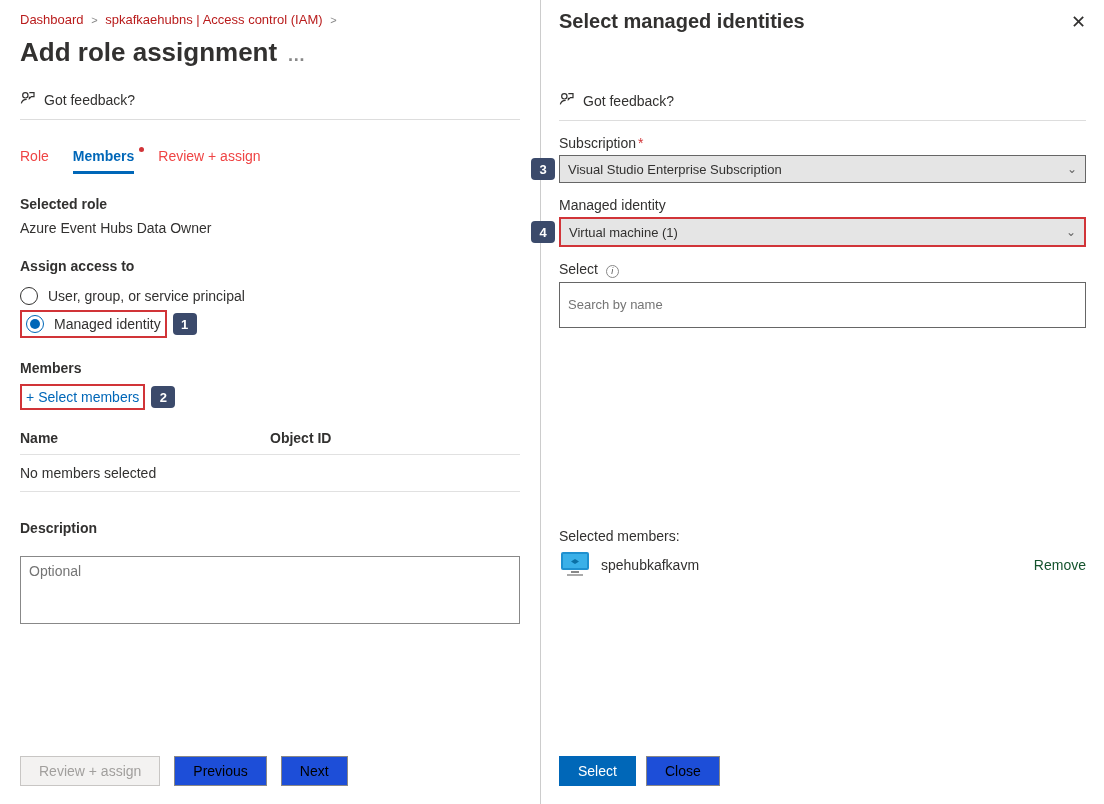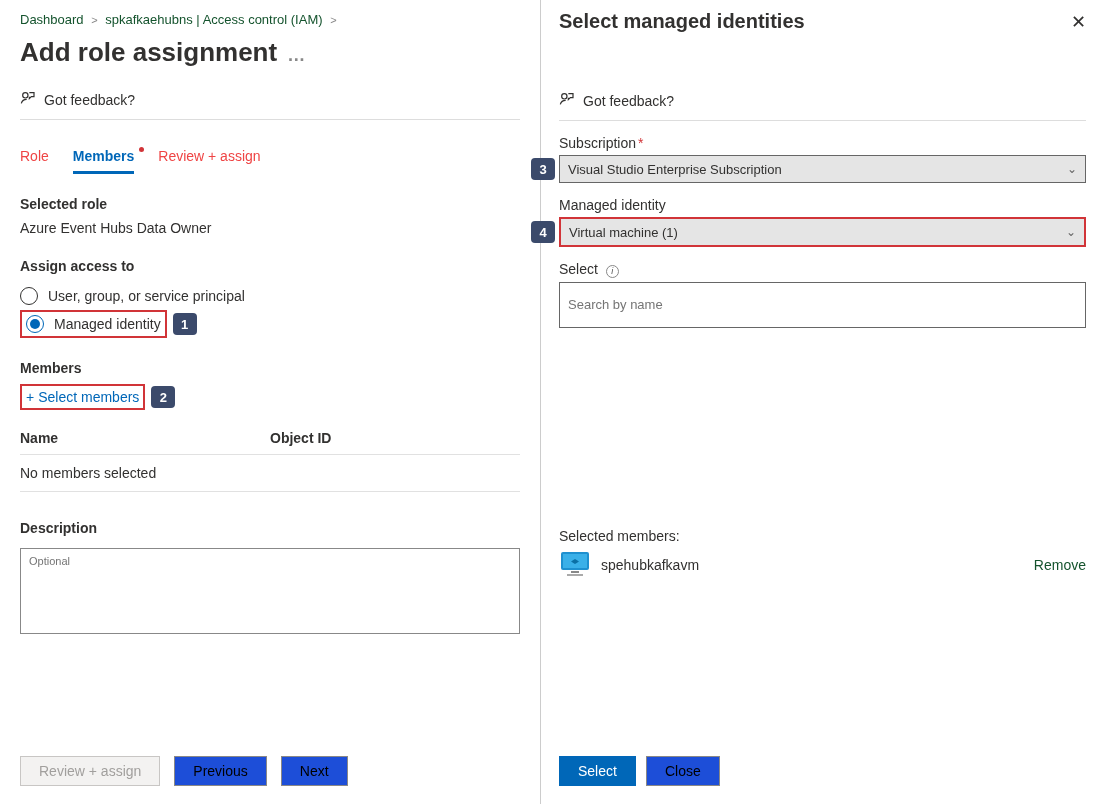--- a/index.html
+++ b/index.html
@@ -1,21 +1,21 @@
 <!DOCTYPE html>
 <html><head>
 <meta charset="utf-8">
 <style>
   * { box-sizing: border-box; font-family: "Segoe UI", Arial, sans-serif; }
   body { margin:0; padding:0; width:1104px; height:804px; background:#fff; overflow:hidden; position:relative; font-size:14px; color:#323130;}
   .left-pane { position:absolute; left:0; top:0; width:540px; height:804px; padding:10px 20px 0 20px; }
   .right-pane { position:absolute; right:0; top:0; width:564px; height:804px; border-left:1px solid #ccc; background:#fff; padding:0 18px 0 18px;}
   .breadcrumb { padding:2px 0 4px 0; font-size:13px; color:#0067b8;}
   .breadcrumb span.sep { color:#888; margin:0 4px; font-size:11px;}
-  .breadcrumb a { color:#14532d; text-decoration:none; }
+  .breadcrumb a { color:#b91c1c; text-decoration:none; }
   h1 { font-size:26px; font-weight:600; margin:6px 0 4px 0;}
   .ellipsis { color:#888; margin-left:10px; font-size:18px; cursor:pointer; display:inline-block;}
   .feedback { margin:22px 0 10px 0; font-size:14px; color:#323130; display:flex; align-items:center; gap:8px;}
   .feedback-icon svg { width:16px; height:16px;}
   .hr { border:none; border-top:1px solid #ddd; margin:8px 0 16px 0;}
   .tabs { display:flex; gap:24px; padding:8px 0 0 0;}
   .tab { padding:4px 0 10px 0; cursor:pointer; color:#ef4444; position:relative;}
   .tab.active { color:#0067b8; font-weight:600; }
   .tab.active::after { content:""; position:absolute; left:0; bottom:0; width:100%; height:3px; background:#0067b8;}
   .red-dot::after { content:""; position:absolute; width:5px; height:5px; background:#d13438; border-radius:50%; top:-1px; right:-10px;}
@@ -26,21 +26,21 @@
   .radio.checked .inner { width:10px; height:10px; background:#0067b8; border-radius:50%; display:block;}
   .callout { display:inline-flex; width:24px; height:22px; background:#3b4a6b; color:#fff; font-weight:600; border-radius:4px; justify-content:center; align-items:center; font-size:13px; margin-left:6px;}
   .red-box { border:2px solid #d13438; display:inline-flex; align-items:center; padding:3px 4px;}
   .select-members-link { color:#0067b8; font-size:14px; display:inline-flex; align-items:center; gap:4px; cursor:pointer;}
   .plus-icon { color:#0067b8;}
   .table-header { display:flex; border-bottom:1px solid #e1e1e1; padding:8px 0; font-weight:600; margin-top:12px;}
   .col-name { flex:0 0 250px;}
   .col-obj { flex:1;}
   .table-row { padding:10px 0; border-bottom:1px solid #e1e1e1;}
   .desc-label { font-weight:600; margin-top:28px; }
-  textarea.desc { width:100%; height:86px; border:1px solid #888; padding:6px 8px; margin-top:12px; resize:none; font-size:11px;}
+  textarea.desc { width:100%; height:68px; border:1px solid #888; padding:6px 8px; margin-top:20px; resize:none; font-size:14px;}
   .footer-buttons { position:absolute; bottom:18px; left:20px; display:flex; gap:14px;}
   .btn { padding:6px 18px; border:1px solid #8a8886; background:#1d4ed8; cursor:pointer; font-size:14px;}
   .btn.primary { background:#0067b8; color:#fff; border-color:#0067b8;}
   .btn.disabled { color:#a19f9d; border-color:#c8c6c4; background:#f3f2f1; cursor:not-allowed;}
   
   .right-header { display:flex; justify-content:space-between; align-items:center; padding:10px 0 6px 0;}
   .right-title { font-size:20px; font-weight:600;}
   .close-x { cursor:pointer; font-size:18px; color:#323130;}
   .field-label { font-size:14px; margin-top:14px; margin-bottom:4px;}
   .req { color:#d13438; margin-left:2px;}

